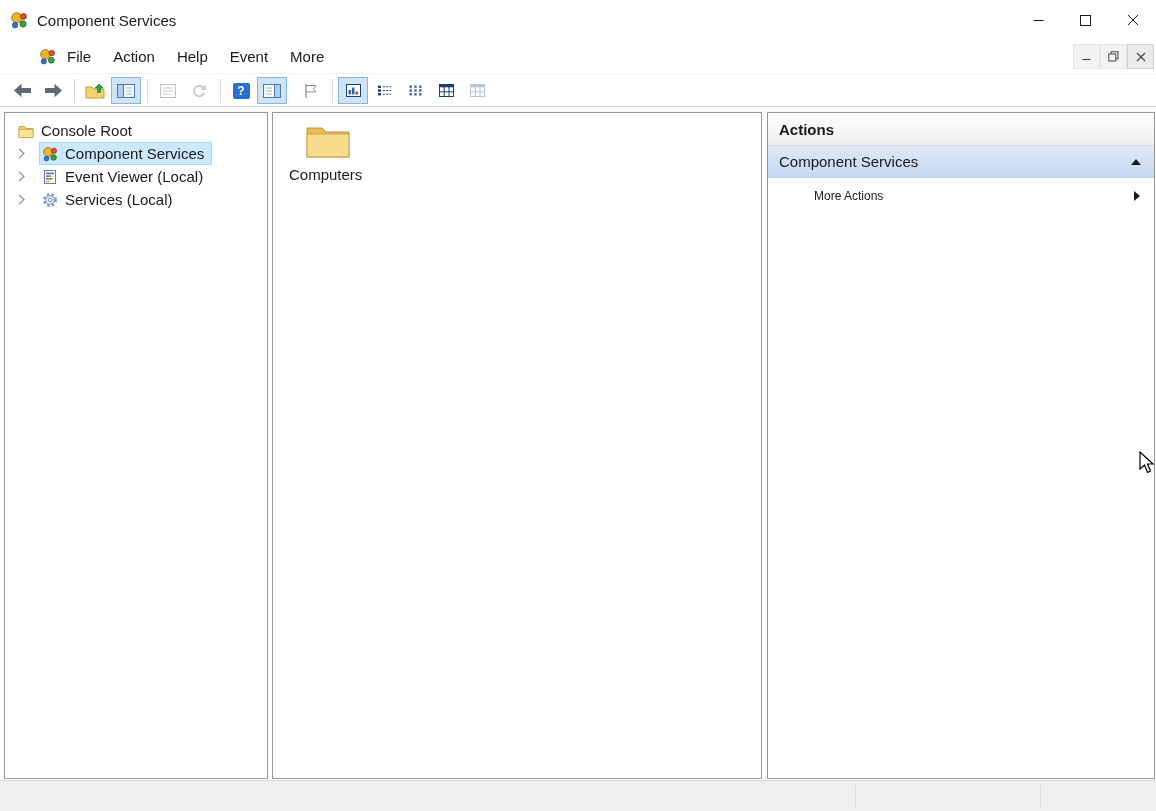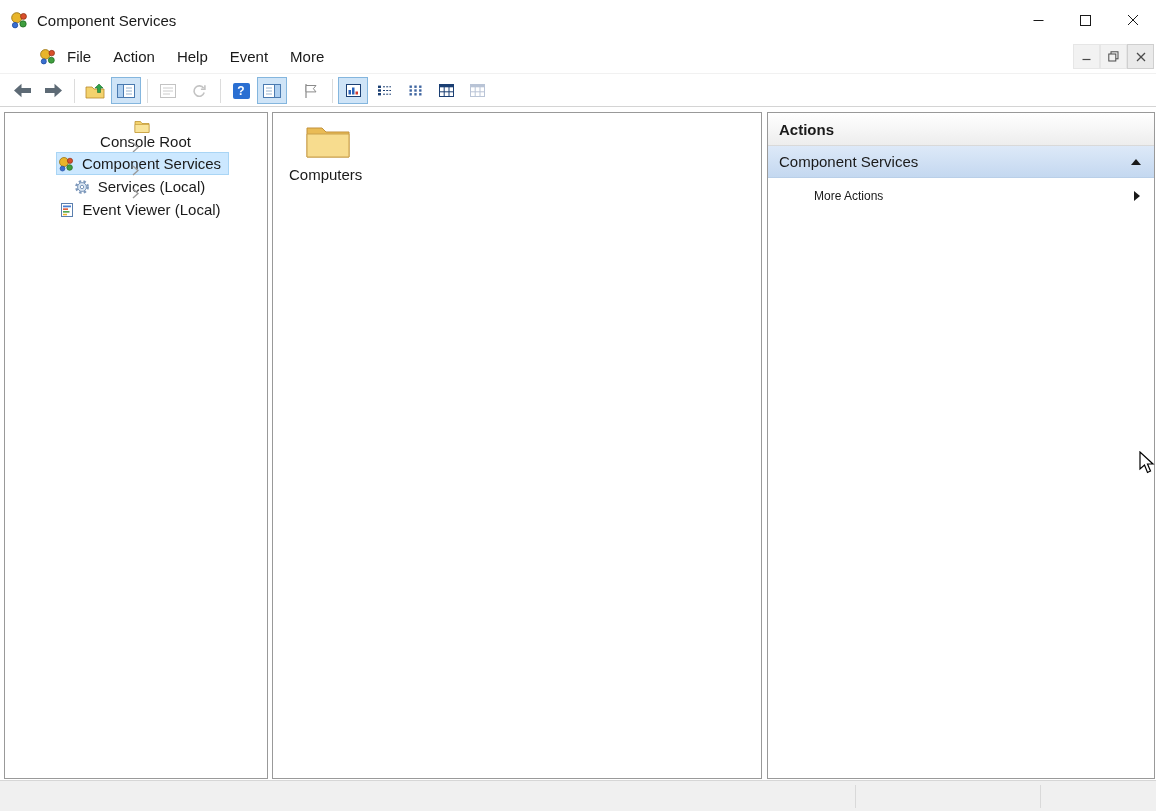--- a/index.html
+++ b/index.html
@@ -58,21 +58,21 @@
     font-weight: bold; font-size: 12px; display: flex; align-items: center; justify-content: center;
   }
 
   
   .pane { position: absolute; top: 112px; height: 667px; background: #fff; border: 1px solid #999; }
   .tree-pane { left: 4px; width: 264px; padding-top: 6px; }
   .center-pane { left: 272px; width: 490px; }
   .actions-pane { left: 767px; width: 388px; }
 
   
-  .tree-row { display: flex; align-items: center; height: 23px; font-size: 15px; white-space: nowrap; cursor: default; flex-direction: column; }
+  .tree-row { display: flex; align-items: center; height: 23px; font-size: 15px; white-space: nowrap; cursor: default; }
   .tree-root { padding-left: 12px; }
   .tree-child { padding-left: 13px; }
   .chevron { width: 9px; margin-right: 13px; display: flex; }
   .tree-icon { width: 17px; display: flex; justify-content: center; }
   .tree-label { margin-left: 7px; }
   .sel-group { display: flex; align-items: center; padding: 2px 7px 2px 1px; }
   .sel-group.selected {
     background: var(--selection-bg, #cce8ff);
     outline: 1px solid var(--selection-border, #a9d5f5);
   }
@@ -325,46 +325,46 @@
 
   <div class="tree-row tree-child">
     <span class="chevron">
       <svg width="7" height="11" viewBox="0 0 7 11">
           <path d="M1 1 L6 5.5 L1 10" fill="none" stroke="#9a9a9a" stroke-width="1.4"></path>
         </svg>
     </span>
     <span class="sel-group">
       <span class="tree-icon">
         <svg width="16" height="16" viewBox="0 0 16 16">
-          <circle cx="8" cy="8" r="5.7" fill="none" stroke="#7d98bb" stroke-width="2.4" stroke-dasharray="2.4 2.2"></circle>
-          <circle cx="8" cy="8" r="4.4" fill="#dbe7f3" stroke="#7d98bb" stroke-width="1"></circle>
-          <circle cx="8" cy="8" r="1.7" fill="#fff" stroke="#7d98bb"></circle>
-        </svg>
-      </span>
-      <span class="tree-label">Services (Local)</span>
-    </span>
-  </div>
-
-  <div class="tree-row tree-child">
-    <span class="chevron">
-      <svg width="7" height="11" viewBox="0 0 7 11">
-          <path d="M1 1 L6 5.5 L1 10" fill="none" stroke="#9a9a9a" stroke-width="1.4"></path>
-        </svg>
-    </span>
-    <span class="sel-group">
-      <span class="tree-icon">
-        <svg width="16" height="16" viewBox="0 0 16 16">
           <rect x="2.5" y="1.5" width="11" height="13" fill="#fff" stroke="#5b7fae"></rect>
           <rect x="4" y="3.5" width="8" height="1.8" fill="#4a7fd0"></rect>
           <rect x="4" y="6.4" width="5" height="1.5" fill="#d94f2b"></rect>
           <rect x="4" y="9.1" width="6.5" height="1.5" fill="#3f9e3f"></rect>
           <rect x="4" y="11.8" width="4" height="1.5" fill="#e8b52a"></rect>
         </svg>
       </span>
       <span class="tree-label">Event Viewer (Local)</span>
+    </span>
+  </div>
+
+  <div class="tree-row tree-child">
+    <span class="chevron">
+      <svg width="7" height="11" viewBox="0 0 7 11">
+          <path d="M1 1 L6 5.5 L1 10" fill="none" stroke="#9a9a9a" stroke-width="1.4"></path>
+        </svg>
+    </span>
+    <span class="sel-group">
+      <span class="tree-icon">
+        <svg width="16" height="16" viewBox="0 0 16 16">
+          <circle cx="8" cy="8" r="5.7" fill="none" stroke="#7d98bb" stroke-width="2.4" stroke-dasharray="2.4 2.2"></circle>
+          <circle cx="8" cy="8" r="4.4" fill="#dbe7f3" stroke="#7d98bb" stroke-width="1"></circle>
+          <circle cx="8" cy="8" r="1.7" fill="#fff" stroke="#7d98bb"></circle>
+        </svg>
+      </span>
+      <span class="tree-label">Services (Local)</span>
     </span>
   </div>
 </div>
 
 <div class="pane center-pane">
   <div class="file-item">
     <span>
       <svg width="46" height="36" viewBox="0 0 46 36">
         <path d="M2 5 h15 l4 4 h23 v25 H2 z" fill="#e9bb55" stroke="#c2913a"></path>
         <path d="M2 11 h42 v23 H2 z" fill="#f7dc8e" stroke="#caa14c"></path>

